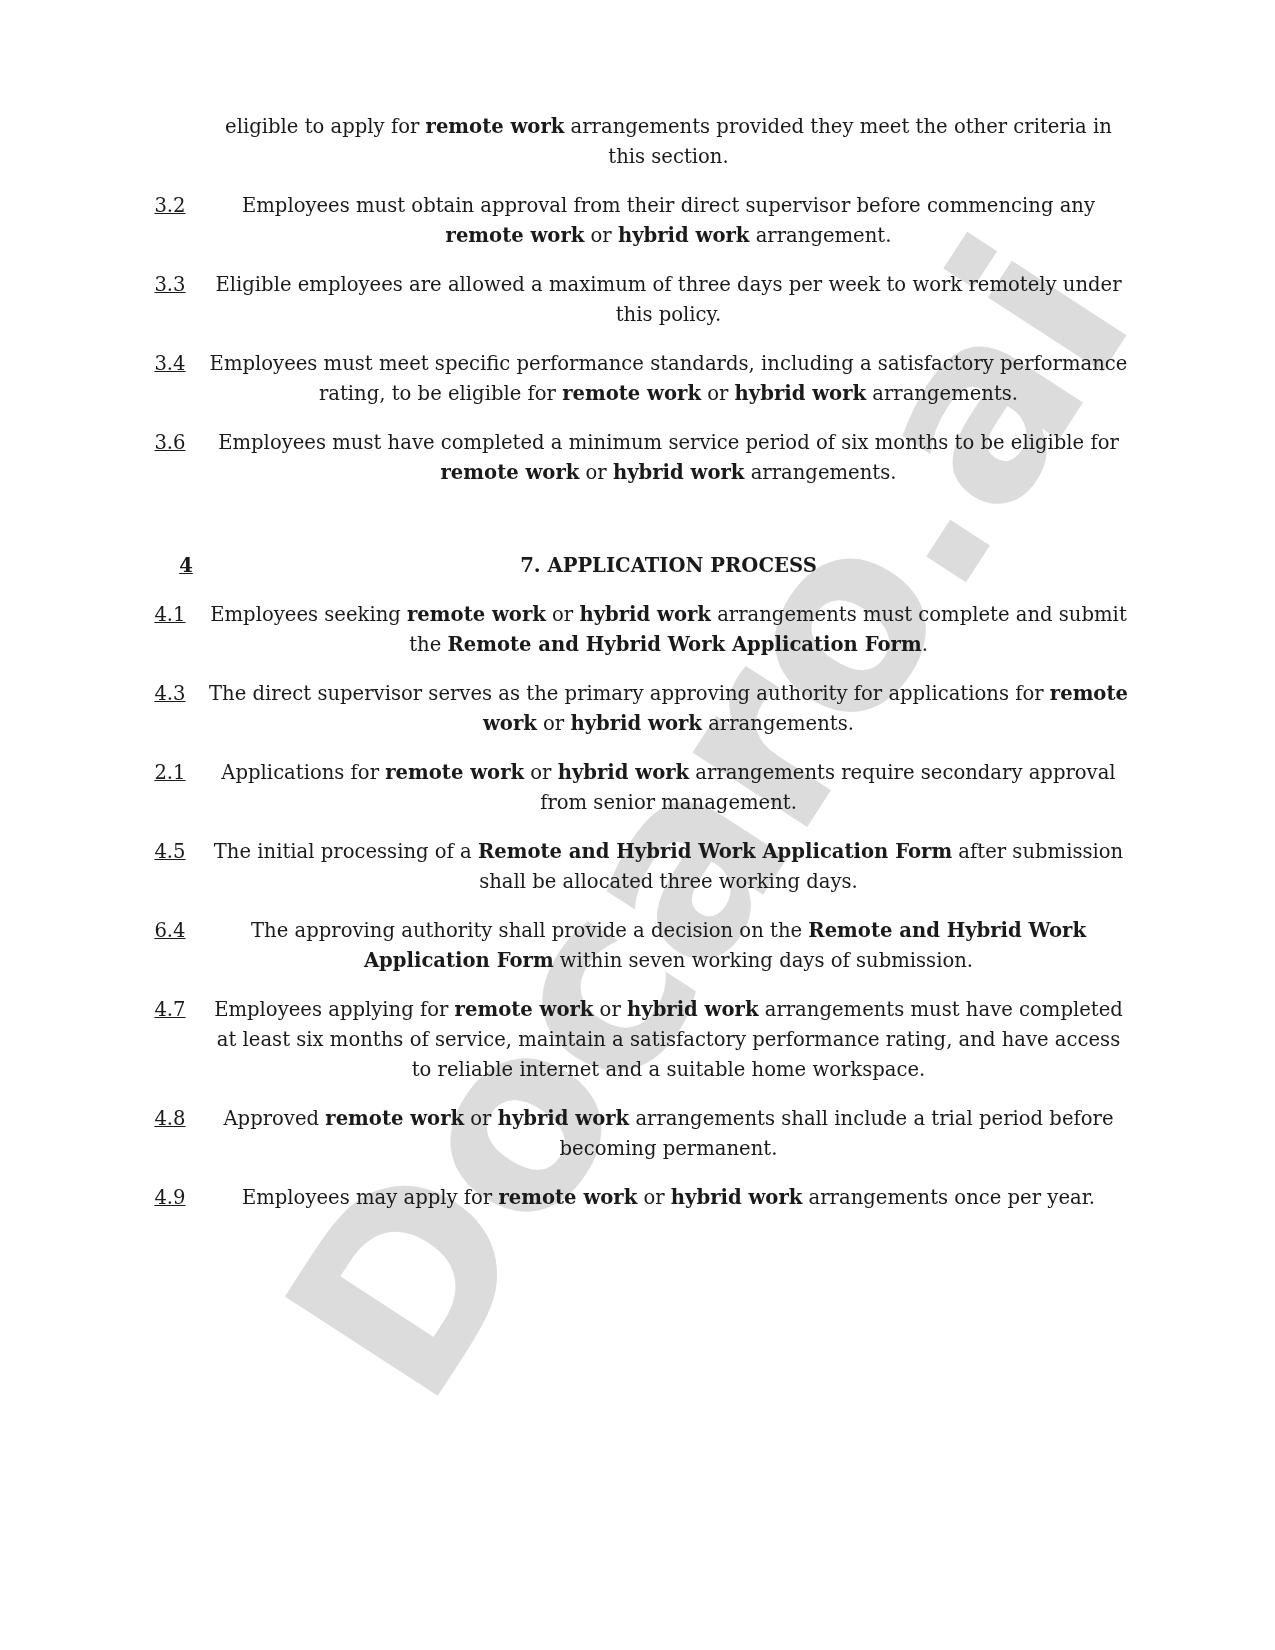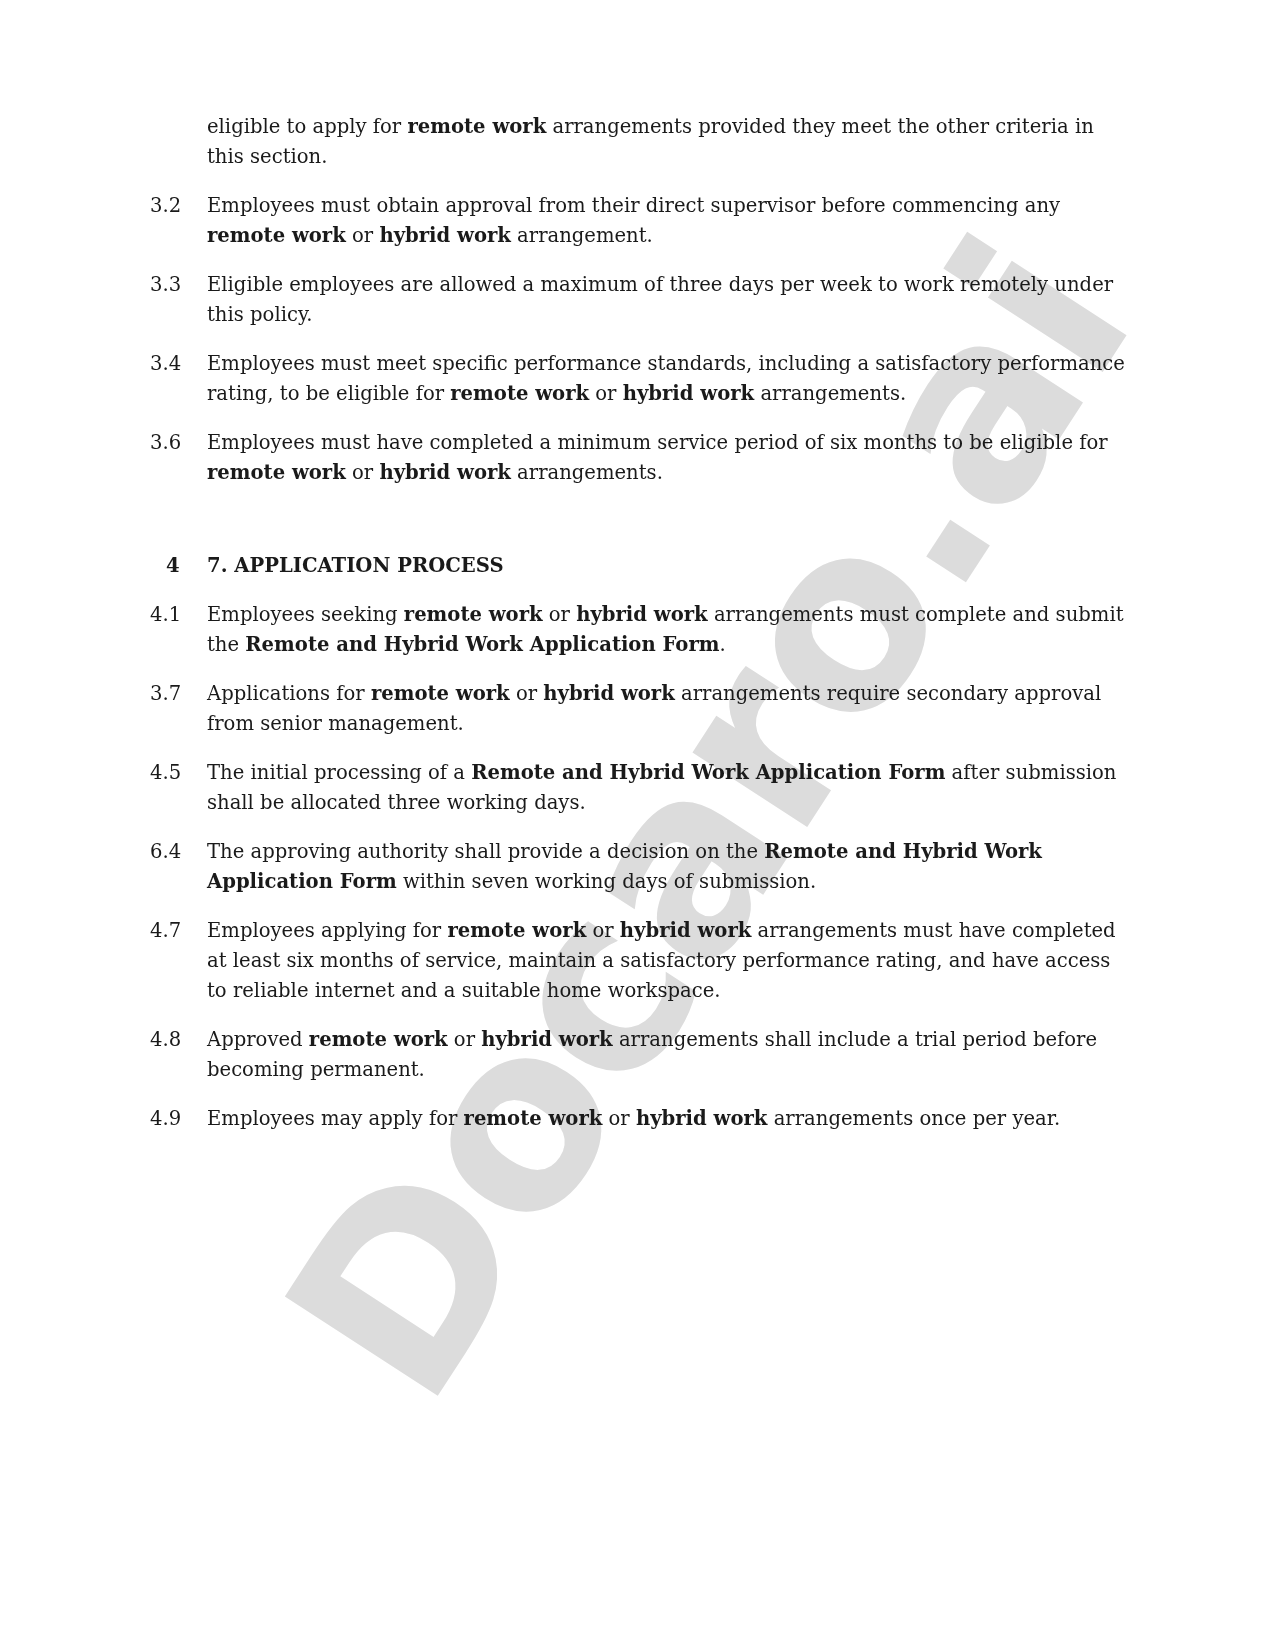--- a/index.html
+++ b/index.html
@@ -19,33 +19,35 @@
       position: absolute;
       left: 0; top: 0;
       width: 1275px; height: 1650px;
     }
     .content {
       position: absolute;
       left: 150px;
       top: 112px;
       width: 980px;
       z-index: 2;
+      text-align: center;
     }
     .para {
       position: relative;
       padding-left: 57px;
       font-size: 19.6px;
       line-height: 30px;
       margin: 0 0 19px 0;
     }
     .num {
       position: absolute;
       left: 0;
       top: 0;
       width: 40px;
+      text-decoration: underline;
     }
     .heading {
       position: relative;
       padding-left: 57px;
       font-size: 19.6px;
       line-height: 30px;
       font-weight: bold;
       margin: 63px 0 19px 0;
     }
     .heading .num {
@@ -80,21 +82,22 @@
 
   <div class="content">
     <p class="para">eligible to apply for <b>remote work</b> arrangements provided they meet the other criteria in this section.</p>
     <div id="sections">
         <p class="para"><span class="num">3.2</span>Employees must obtain approval from their direct supervisor before commencing any <b>remote work</b> or <b>hybrid work</b> arrangement.</p>
         <p class="para"><span class="num">3.3</span>Eligible employees are allowed a maximum of three days per week to work remotely under this policy.</p>
         <p class="para"><span class="num">3.4</span>Employees must meet specific performance standards, including a satisfactory performance rating, to be eligible for <b>remote work</b> or <b>hybrid work</b> arrangements.</p>
         <p class="para"><span class="num">3.6</span>Employees must have completed a minimum service period of six months to be eligible for <b>remote work</b> or <b>hybrid work</b> arrangements.</p>
         <div class="heading"><span class="num">4</span><span>7. APPLICATION PROCESS</span></div>
         <p class="para"><span class="num">4.1</span>Employees seeking <b>remote work</b> or <b>hybrid work</b> arrangements must complete and submit the <b>Remote and Hybrid Work Application Form</b>.</p>
-        <p class="para"><span class="num">3.7</span>Applications for <b>remote work</b> or <b>hybrid work</b> arrangements require secondary approval from senior management.</p>
+        <p class="para"><span class="num">4.3</span>The direct supervisor serves as the primary approving authority for applications for <b>remote work</b> or <b>hybrid work</b> arrangements.</p>
+        <p class="para"><span class="num">2.1</span>Applications for <b>remote work</b> or <b>hybrid work</b> arrangements require secondary approval from senior management.</p>
         <p class="para"><span class="num">4.5</span>The initial processing of a <b>Remote and Hybrid Work Application Form</b> after submission shall be allocated three working days.</p>
         <p class="para"><span class="num">6.4</span>The approving authority shall provide a decision on the <b>Remote and Hybrid Work Application Form</b> within seven working days of submission.</p>
         <p class="para"><span class="num">4.7</span>Employees applying for <b>remote work</b> or <b>hybrid work</b> arrangements must have completed at least six months of service, maintain a satisfactory performance rating, and have access to reliable internet and a suitable home workspace.</p>
         <p class="para"><span class="num">4.8</span>Approved <b>remote work</b> or <b>hybrid work</b> arrangements shall include a trial period before becoming permanent.</p>
         <p class="para"><span class="num">4.9</span>Employees may apply for <b>remote work</b> or <b>hybrid work</b> arrangements once per year.</p>
       </div>
   </div>
 </div>
 
 </body></html>

